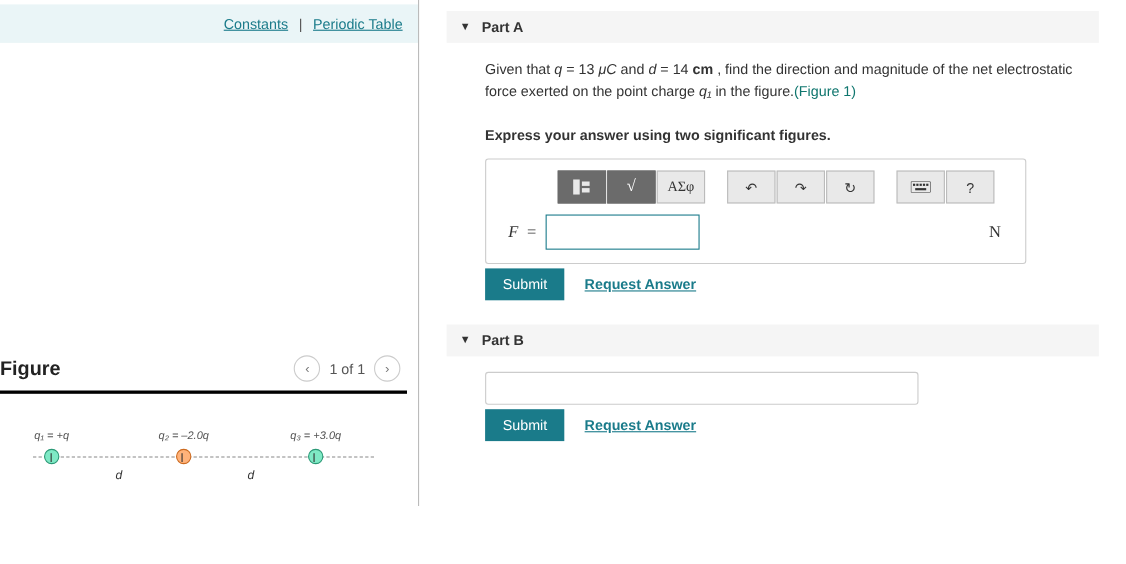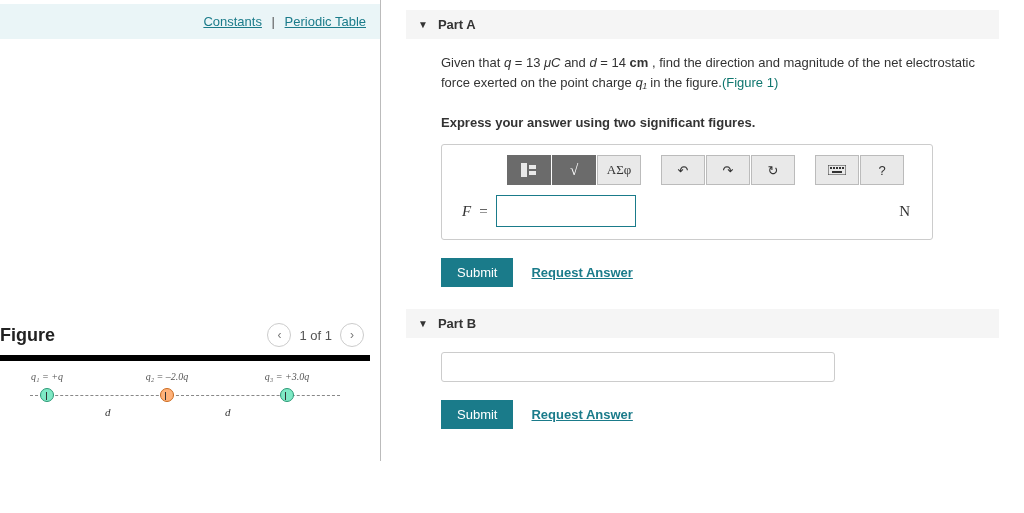--- a/index.html
+++ b/index.html
@@ -37,21 +37,21 @@
   }
   .consts-bar .sep {
     color: #555;
     margin: 0 6px;
   }
   .figure-head {
     display: flex;
     align-items: center;
     justify-content: space-between;
     padding: 4px 6px 8px 0;
-    border-bottom: 6px solid #000000;
+    border-bottom: 3px solid #000000;
     margin-right: 10px;
     gap: 48px;
   }
   .figure-head h2 {
     font-size: 18px;
     font-weight: bold;
     margin: 0;
     color: #222;
   }
   .pager {
@@ -69,23 +69,22 @@
     display: flex;
     align-items: center;
     justify-content: center;
     color: #777;
     cursor: pointer;
     font-size: 12px;
   }
   .diagram {
     position: relative;
     height: 70px;
-    margin-top: 9px;
+    margin-top: 32px;
     margin-left: 30px;
-    font-family: Liberation Serif, serif;
   }
   .axis {
     position: absolute;
     top: 25px;
     left: 0;
     right: 40px;
     border-top: 1px dashed #888;
   }
   .pt {
     position: absolute;
@@ -194,21 +193,21 @@
     margin-left: auto;
     font-family: "Times New Roman", serif;
     font-size: 15px;
     padding-right: 12px;
   }
 
   .action-row {
     display: flex;
     align-items: center;
     gap: 18px;
-    margin-top: 18px;
+    margin-top: 4px;
   }
   .submit-btn {
     background: #1a7b8a;
     color: #fff;
     border: none;
     padding: 7px 16px;
     font-size: 13px;
     cursor: pointer;
   }
   .req-link {

